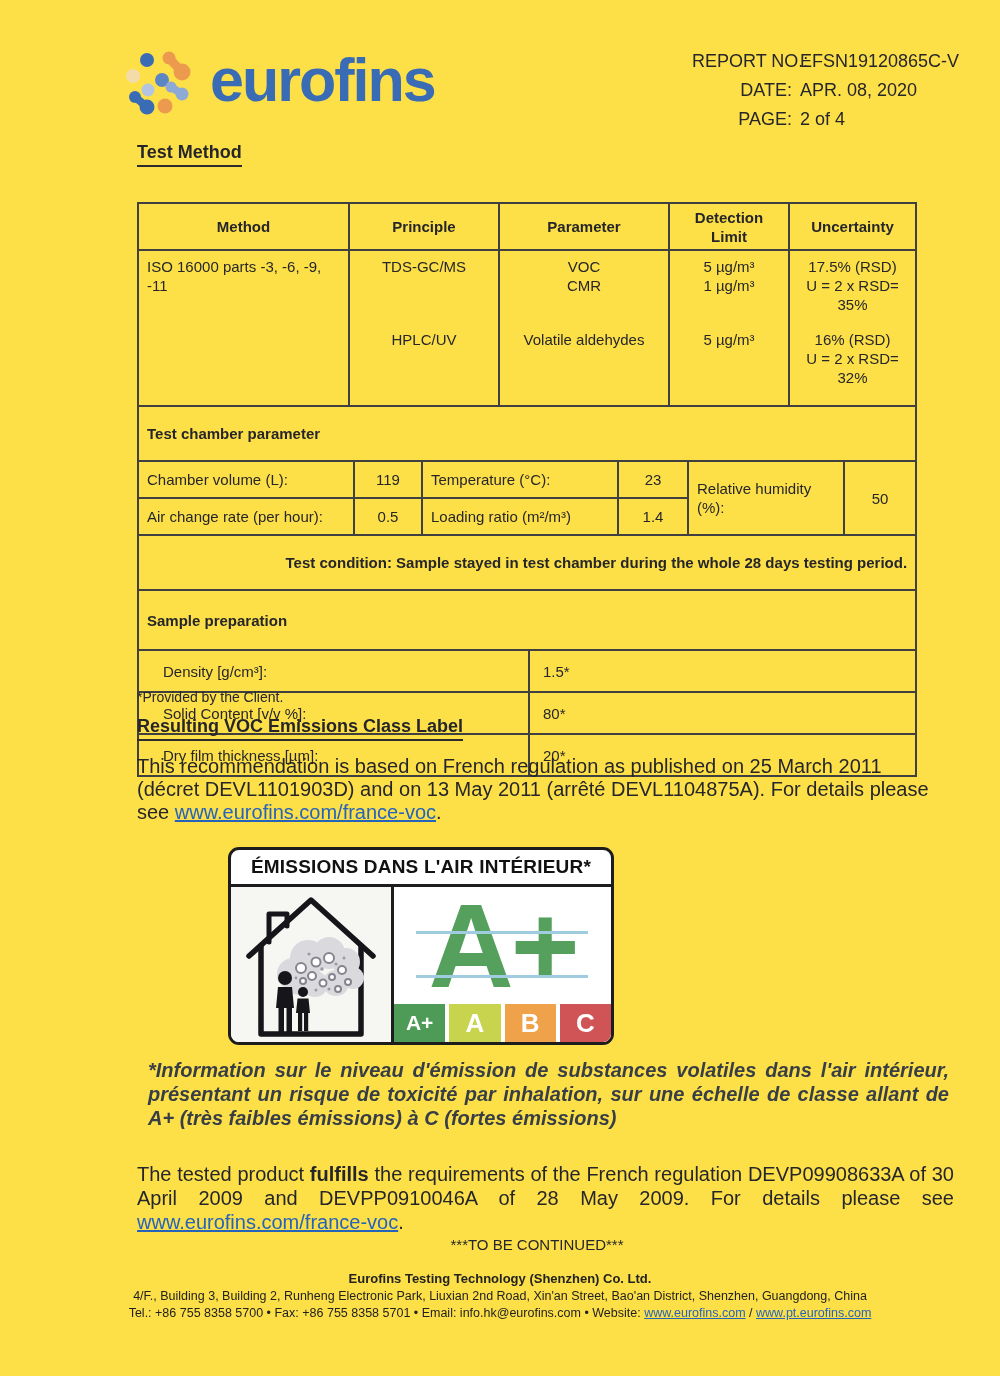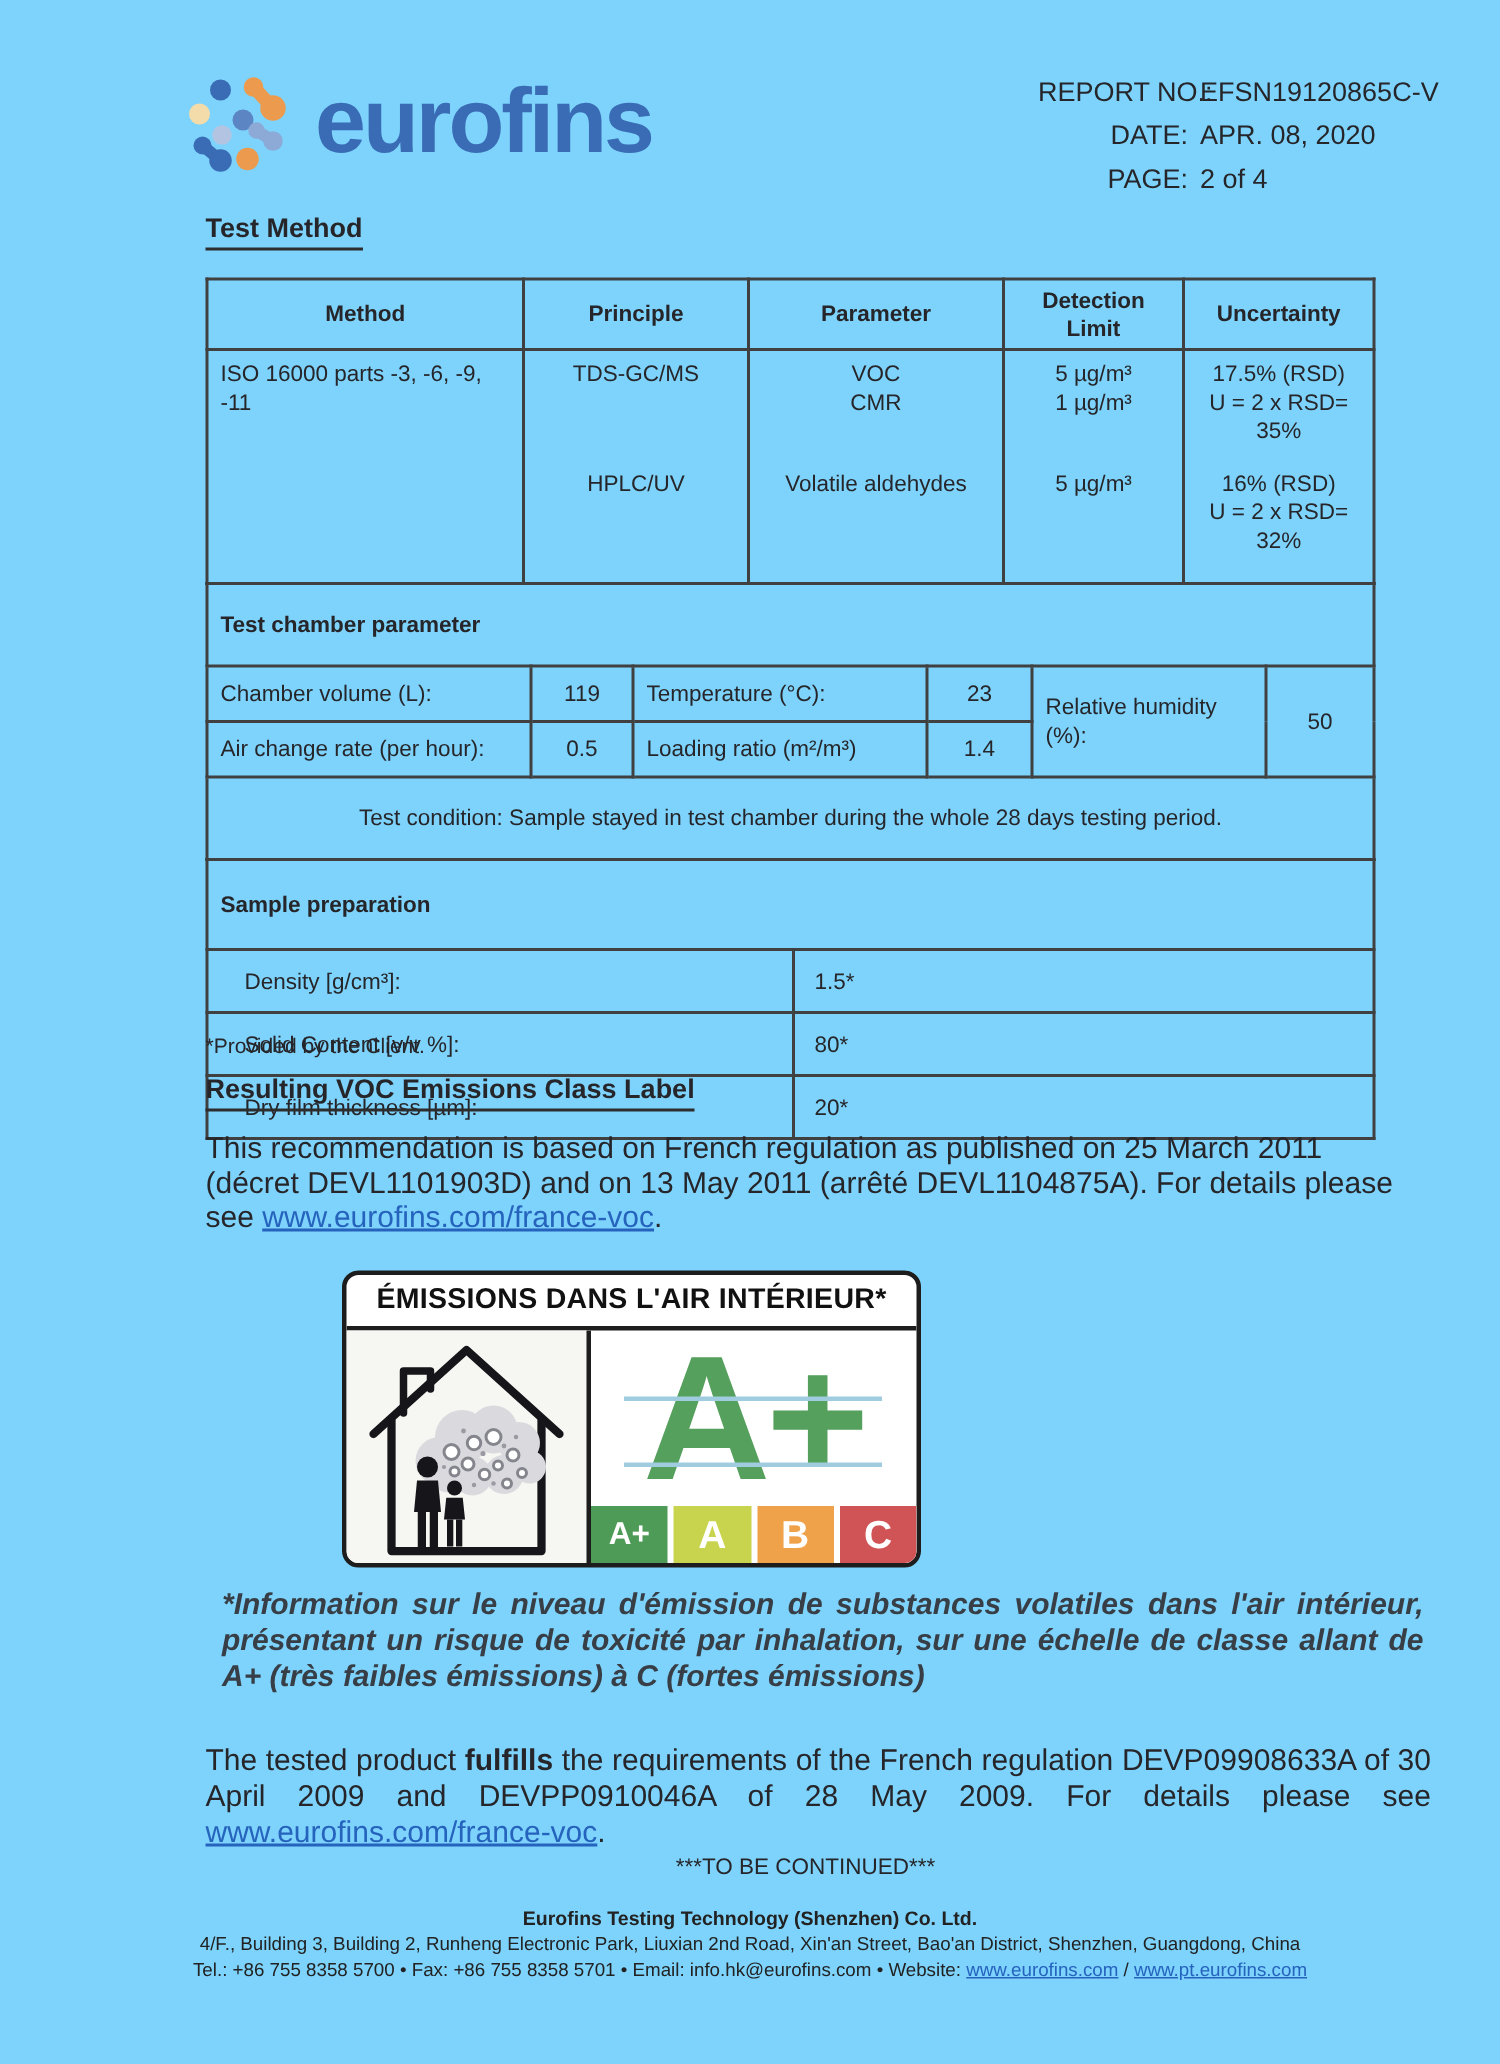--- a/index.html
+++ b/index.html
@@ -1,46 +1,46 @@
 <!DOCTYPE html>
 <html><head>
 <meta charset="utf-8">
 <style>
   html,body{margin:0;padding:0;}
   body{font-family:"Liberation Sans", sans-serif; background:#e8e8e8;}
-  .page{position:relative; width:1000px; height:1376px; background:#7dd3fc; overflow:hidden; color:#26262a;}
+  .page{position:relative; width:1000px; height:1376px; background:#fde047; overflow:hidden; color:#26262a;}
 
   
   .logo-dots{position:absolute; left:126px; top:40px;}
   .logo-text{position:absolute; left:210px; top:50px; font-size:61px; font-weight:700; letter-spacing:-2px; line-height:1;}
   .hdr-right{position:absolute; left:648px; top:53px; font-size:18px;margin-left:44px;}
   .hdr-row{display:flex; margin-bottom:12px; line-height:17px;}
   .hdr-row .lab{width:100px; text-align:right; white-space:nowrap;}
   .hdr-row .val{margin-left:8px; white-space:nowrap;}
 
   
   .h-underline{position:absolute; left:137px; font-size:18px; font-weight:700; border-bottom:2.5px solid #2d2d2d; padding-bottom:2px; line-height:1.1;}
   #h-testmethod{top:143px;}
   #h-voc{top:717px;}
 
   
-  .tables{position:absolute; left:137px; top:185px; width:678px;}
+  .tables{position:absolute; left:137px; top:202px; width:678px;}
   table.tbl{border-collapse:collapse; width:778px; table-layout:fixed; margin-top:-2px;}
   table.tbl:first-child{margin-top:0;}
   .tbl th,.tbl td{border:2px solid #404040; font-size:15px; line-height:19px; padding:2px 6px;}
   .method th{font-weight:700; height:41px; vertical-align:middle; text-align:center;}
   .method td{vertical-align:top; height:146px; text-align:center; padding-top:6px;}
   .method td.m{text-align:left; padding-left:8px;}
   .grp1{height:73px;}
   .sec-title{font-weight:700; font-size:15.5px; text-align:left; padding:11px 8px !important;}
   .chamber td{height:31px;}
   .chamber td.lbl{text-align:left; padding-left:8px;}
   .chamber td.val{text-align:center;}
   .chamber td.hum{vertical-align:middle;}
-  .cond{font-weight:400; font-size:15.5px; text-align:center; padding:11px 8px !important;margin-top:37px;}
+  .cond{font-weight:700; font-size:15.5px; text-align:right; padding:11px 8px !important;margin-top:37px;}
   .sample td{height:36px; vertical-align:middle; text-align:left;}
   .sample td.lbl{padding-left:24px;}
   .sample td.val{padding-left:13px;}
 
   .star-note{position:absolute; left:137px; top:689px; font-size:14px;}
 
   
   .para{position:absolute; font-size:20px; line-height:23px; color:#26262a;}
   #p-intro{left:137px; top:755px; width:802px;}
   #p-result{left:137px; top:1162px; width:817px; line-height:24px; text-align:justify;}

